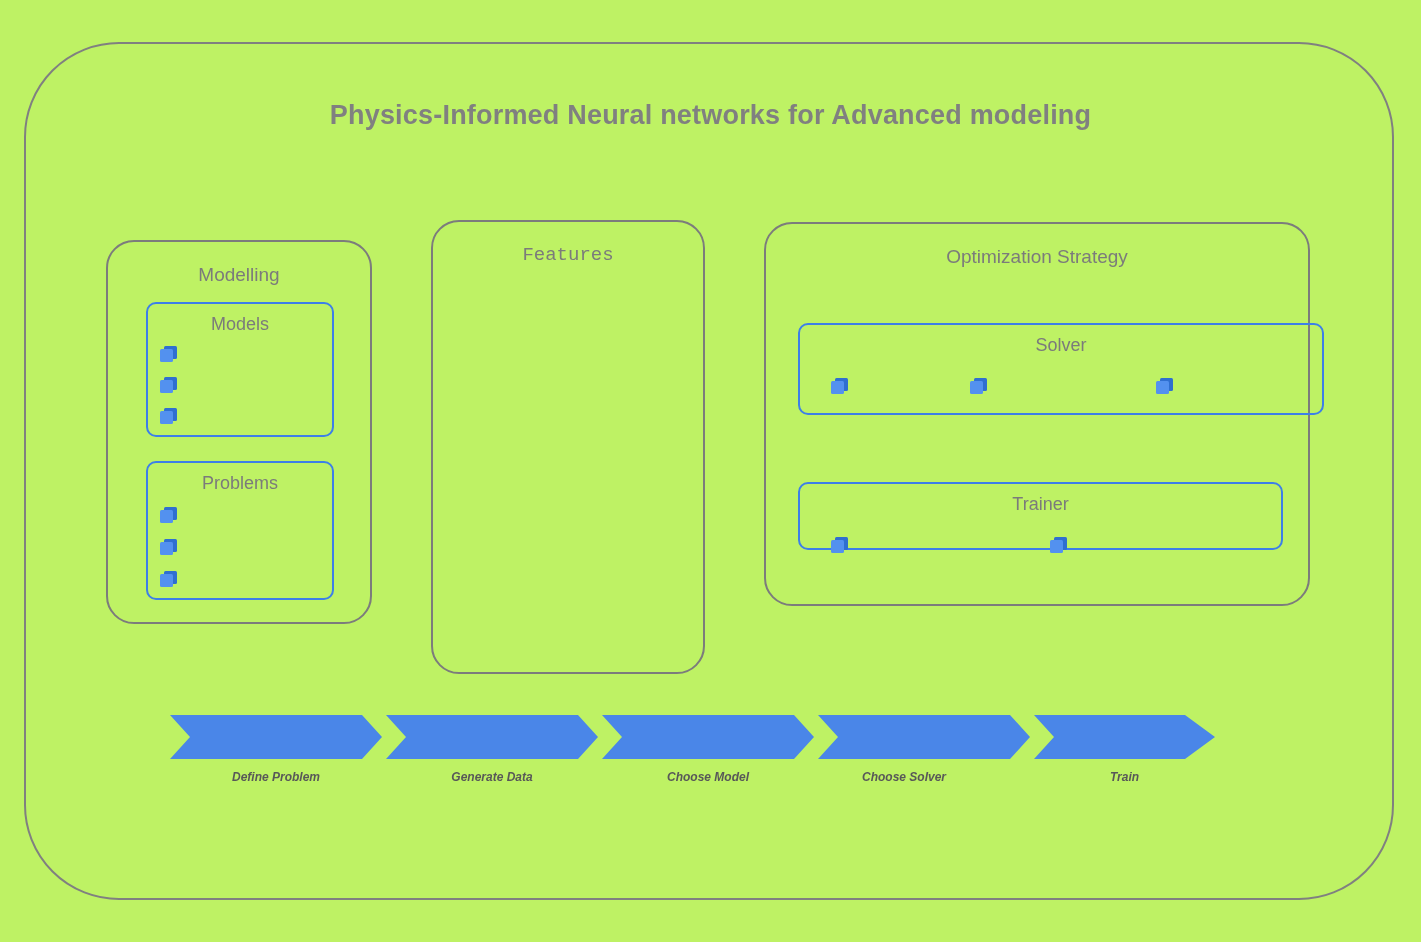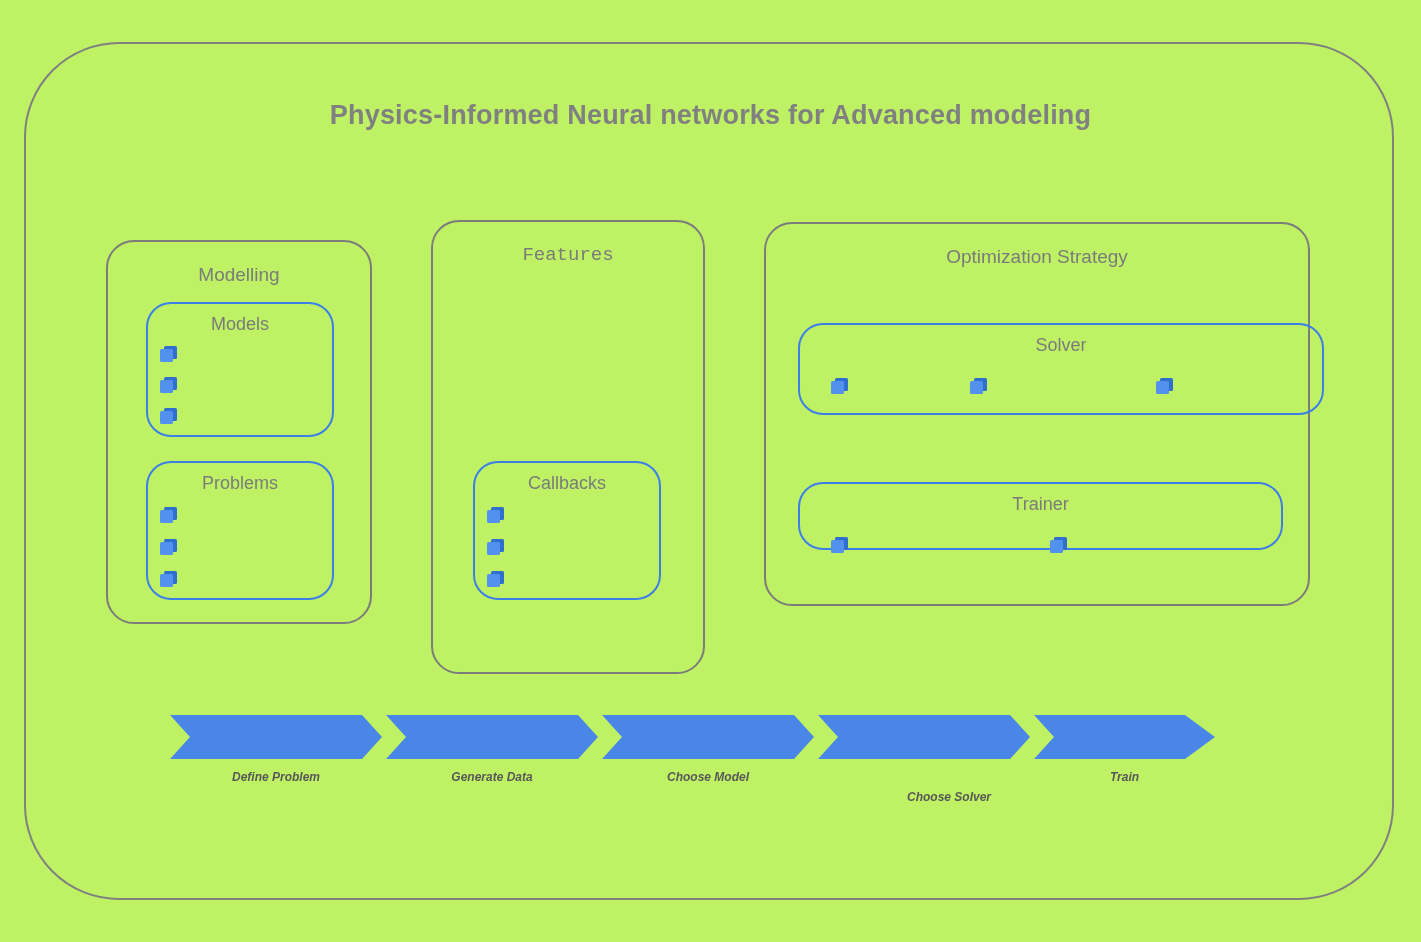--- a/index.html
+++ b/index.html
@@ -64,21 +64,21 @@
   }
 
   #panel-modelling { left: 106px; top: 222px; width: 266px; height: 384px; margin-top: 18px; }
   #panel-features  { left: 431px; top: 220px; width: 274px; height: 454px; font-family: Liberation Mono, monospace; }
   #panel-optim     { left: 764px; top: 222px; width: 546px; height: 384px; }
 
   
   .blue-box {
     position: absolute;
     border: 2.4px solid #3d7fe8;
-    border-radius: 25px;
+    border-radius: 10px;
     box-sizing: border-box;
   }
   .blue-box-title {
     position: absolute;
     left: 0;
     top: 10px;
     width: 100%;
     text-align: center;
     color: #7b7b7b;
     font-size: 18px;
@@ -191,35 +191,20 @@
       <div class="back"></div>
         <div class="front"></div>
     </div>
   </div>
 
   <div class="group-panel" id="panel-features">
     <div class="group-title">Features</div>
   </div>
 
 
-  <div class="blue-box" id="box-callbacks">
-    <div class="blue-box-title">Callbacks</div>
-    <div class="item-marker" style="left:12px; top:44px;">
-      <div class="back"></div>
-        <div class="front"></div>
-    </div>
-    <div class="item-marker" style="left:12px; top:76px;">
-      <div class="back"></div>
-        <div class="front"></div>
-    </div>
-    <div class="item-marker" style="left:12px; top:108px;">
-      <div class="back"></div>
-        <div class="front"></div>
-    </div>
-  </div>
 
   <div class="group-panel" id="panel-optim">
     <div class="group-title">Optimization Strategy</div>
   </div>
 
   <div class="blue-box" id="box-solver">
     <div class="blue-box-title">Solver</div>
     <div class="item-marker" style="left:31px; top:53px;">
       <div class="back"></div>
         <div class="front"></div>
@@ -250,16 +235,16 @@
     <div class="chevron mid" style="left:0px;   width:212px;"></div>
     <div class="chevron mid" style="left:216px; width:212px;"></div>
     <div class="chevron mid" style="left:432px; width:212px;"></div>
     <div class="chevron mid" style="left:648px; width:212px;"></div>
     <div class="chevron last" style="left:864px; width:181px;"></div>
   </div>
 
   <div class="step-label" style="left:170px; width:212px;">Define Problem</div>
   <div class="step-label" style="left:386px; width:212px;">Generate Data</div>
   <div class="step-label" style="left:602px; width:212px;">Choose Model</div>
-  <div class="step-label" style="left:843px; width:212px;margin-top:20px;">Choose Solver</div>
+  <div class="step-label" style="left:798px; width:212px;">Choose Solver</div>
   <div class="step-label" style="left:1034px; width:181px;">Train</div>
 
 </div>
 
 </body></html>

